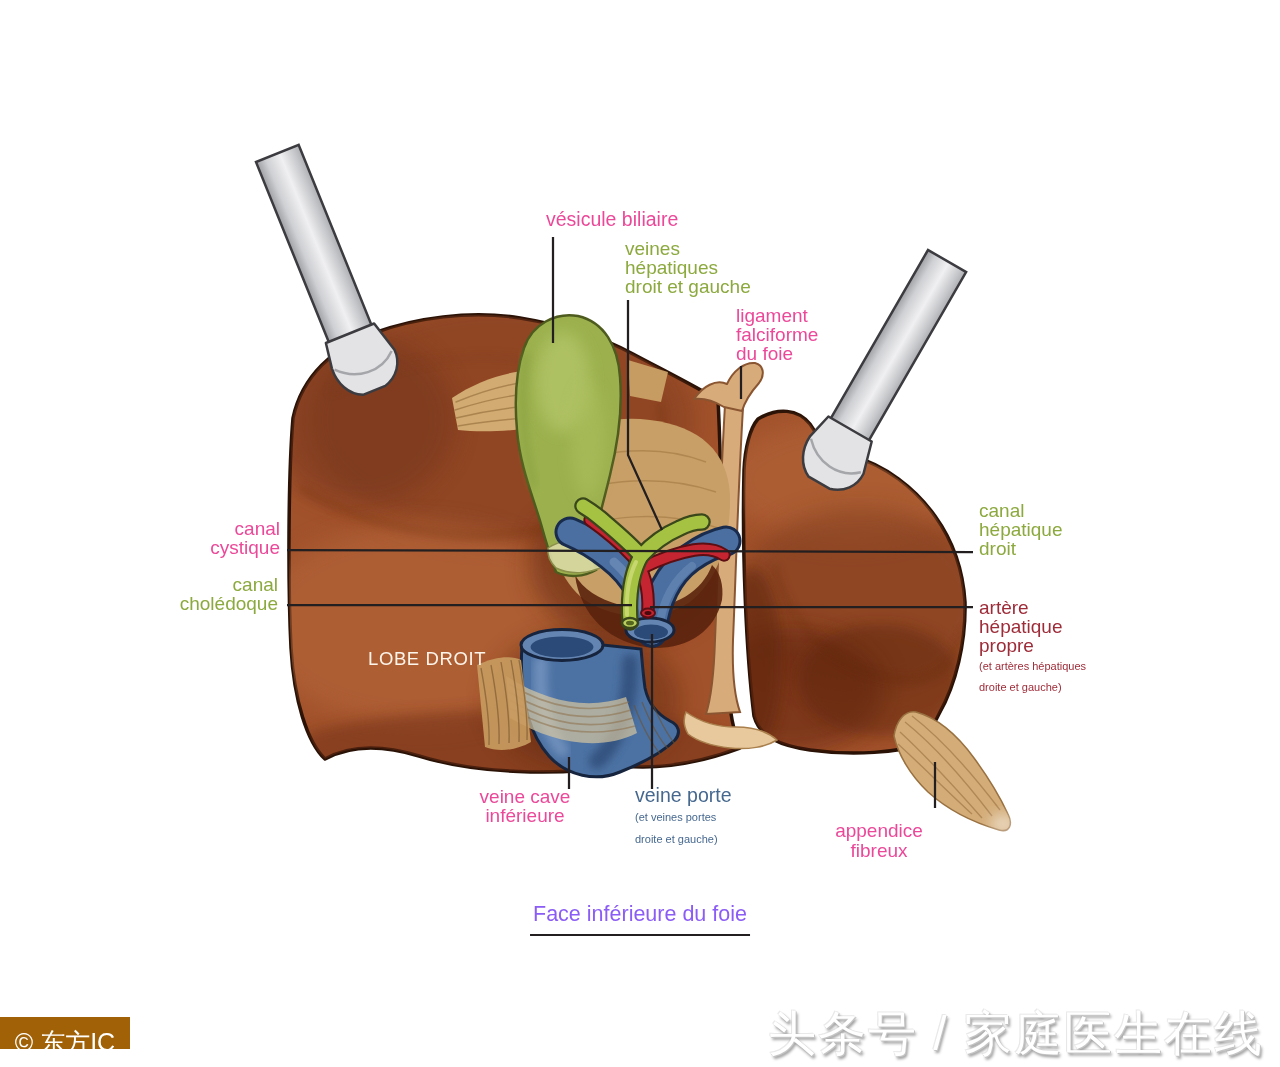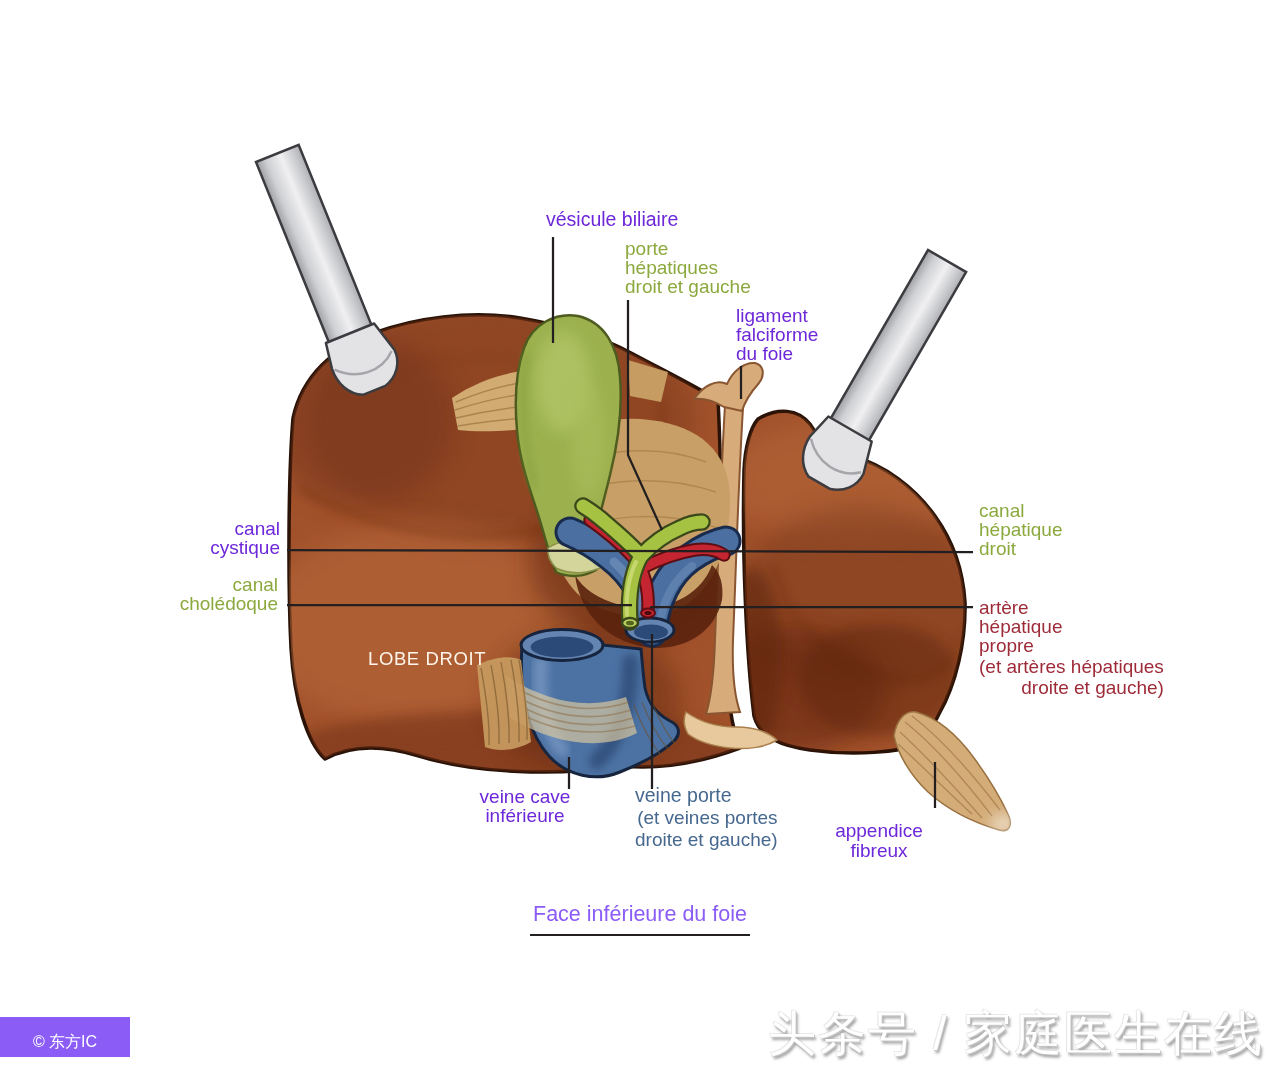--- a/index.html
+++ b/index.html
@@ -1,42 +1,42 @@
 <!DOCTYPE html>
 <html><head>
 <meta charset="utf-8">
 <style>
   html,body{margin:0;padding:0;background:#ffffff;}
   #stage{position:relative;width:1280px;height:1067px;background:#ffffff;overflow:hidden;
          font-family:"Liberation Sans",sans-serif;}
   #stage svg{position:absolute;left:0;top:0;}
-  .lbl{position:absolute;font-size:19px;line-height:19px;color:#6d28d9;white-space:nowrap;}
+  .lbl{position:absolute;font-size:19px;line-height:19px;color:#ec4899;white-space:nowrap;}
   .lbl span{display:block;}
-  .lbl .sub{font-size:19px;line-height:17.5px;text-align:right;}
+  .lbl .sub{font-size:11px;line-height:17.5px;}
   .green{color:#8ca93e;}
   .red{color:#9e2b38;}
   .blue{color:#46688f;}
   #lbl-vesicule{left:546px;top:210px;font-size:19.5px;}
   #lbl-canaux{left:625px;top:239px;}
   #lbl-ligament{left:736px;top:306px;}
   #lbl-cystique{left:150px;top:519px;width:130px;text-align:right;}
   #lbl-choledoque{left:148px;top:575px;width:130px;text-align:right;}
   #lbl-lobedroit{left:368px;top:649px;font-size:18.5px;letter-spacing:.6px;color:#fdf4ea;}
   #lbl-commun{left:979px;top:501px;}
   #lbl-artere{left:979px;top:598px;}
   #lbl-artere .sub{margin-top:3px;}
   #lbl-veinecave{left:455px;top:787px;width:140px;text-align:center;}
   #lbl-veineporte{left:635px;top:786px;font-size:19.5px;}
   #lbl-veineporte .sub{margin-top:4px;}
   #lbl-appendice{left:818px;top:821px;width:122px;text-align:center;line-height:19.5px;}
   #fig-title{position:absolute;left:50%;top:902px;transform:translateX(-50%);
              font-size:21.5px;color:#8b5cf6;border-bottom:2px solid #231f20;
              padding:0 3px 7px 3px;white-space:nowrap;}
-  #wm-left{position:absolute;left:0;top:1017px;width:130px;height:40px;background:#8b5cf6;
-           color:#ffffff;font-size:16px;text-align:center;line-height:50px;}
+  #wm-left{position:absolute;left:0;top:1017px;width:130px;height:32px;background:#a16207;
+           color:#ffffff;font-size:25px;text-align:center;line-height:50px;}
   #wm-right{position:absolute;right:16px;top:1002px;font-size:48px;letter-spacing:2px;
             color:#ffffff;white-space:nowrap;
             text-shadow:1px 1px 0 #c4c4c4, 2px 3px 3px #9a9a9a, -1px -1px 0 #e9e9e9, 0 0 1px #bdbdbd;}
 </style>
 </head>
 <body>
 
 <div id="stage">
 
 <svg width="1280" height="1067" viewBox="0 0 1280 1067">
@@ -219,21 +219,21 @@
     <line x1="650" y1="607" x2="973" y2="607"></line>
     <line x1="569" y1="757" x2="569" y2="789"></line>
     <line x1="652" y1="634" x2="652" y2="789"></line>
     <line x1="935" y1="762" x2="935" y2="808"></line>
   </g>
 </svg>
 
 <div class="lbl" id="lbl-vesicule">vésicule biliaire</div>
 
 <div class="lbl green" id="lbl-canaux">
-  <span>porte</span>
+  <span>veines</span>
   <span>hépatiques</span>
   <span>droit et gauche</span>
 </div>
 
 <div class="lbl" id="lbl-ligament">
   <span>ligament</span>
   <span>falciforme</span>
   <span>du foie</span>
 </div>
 

